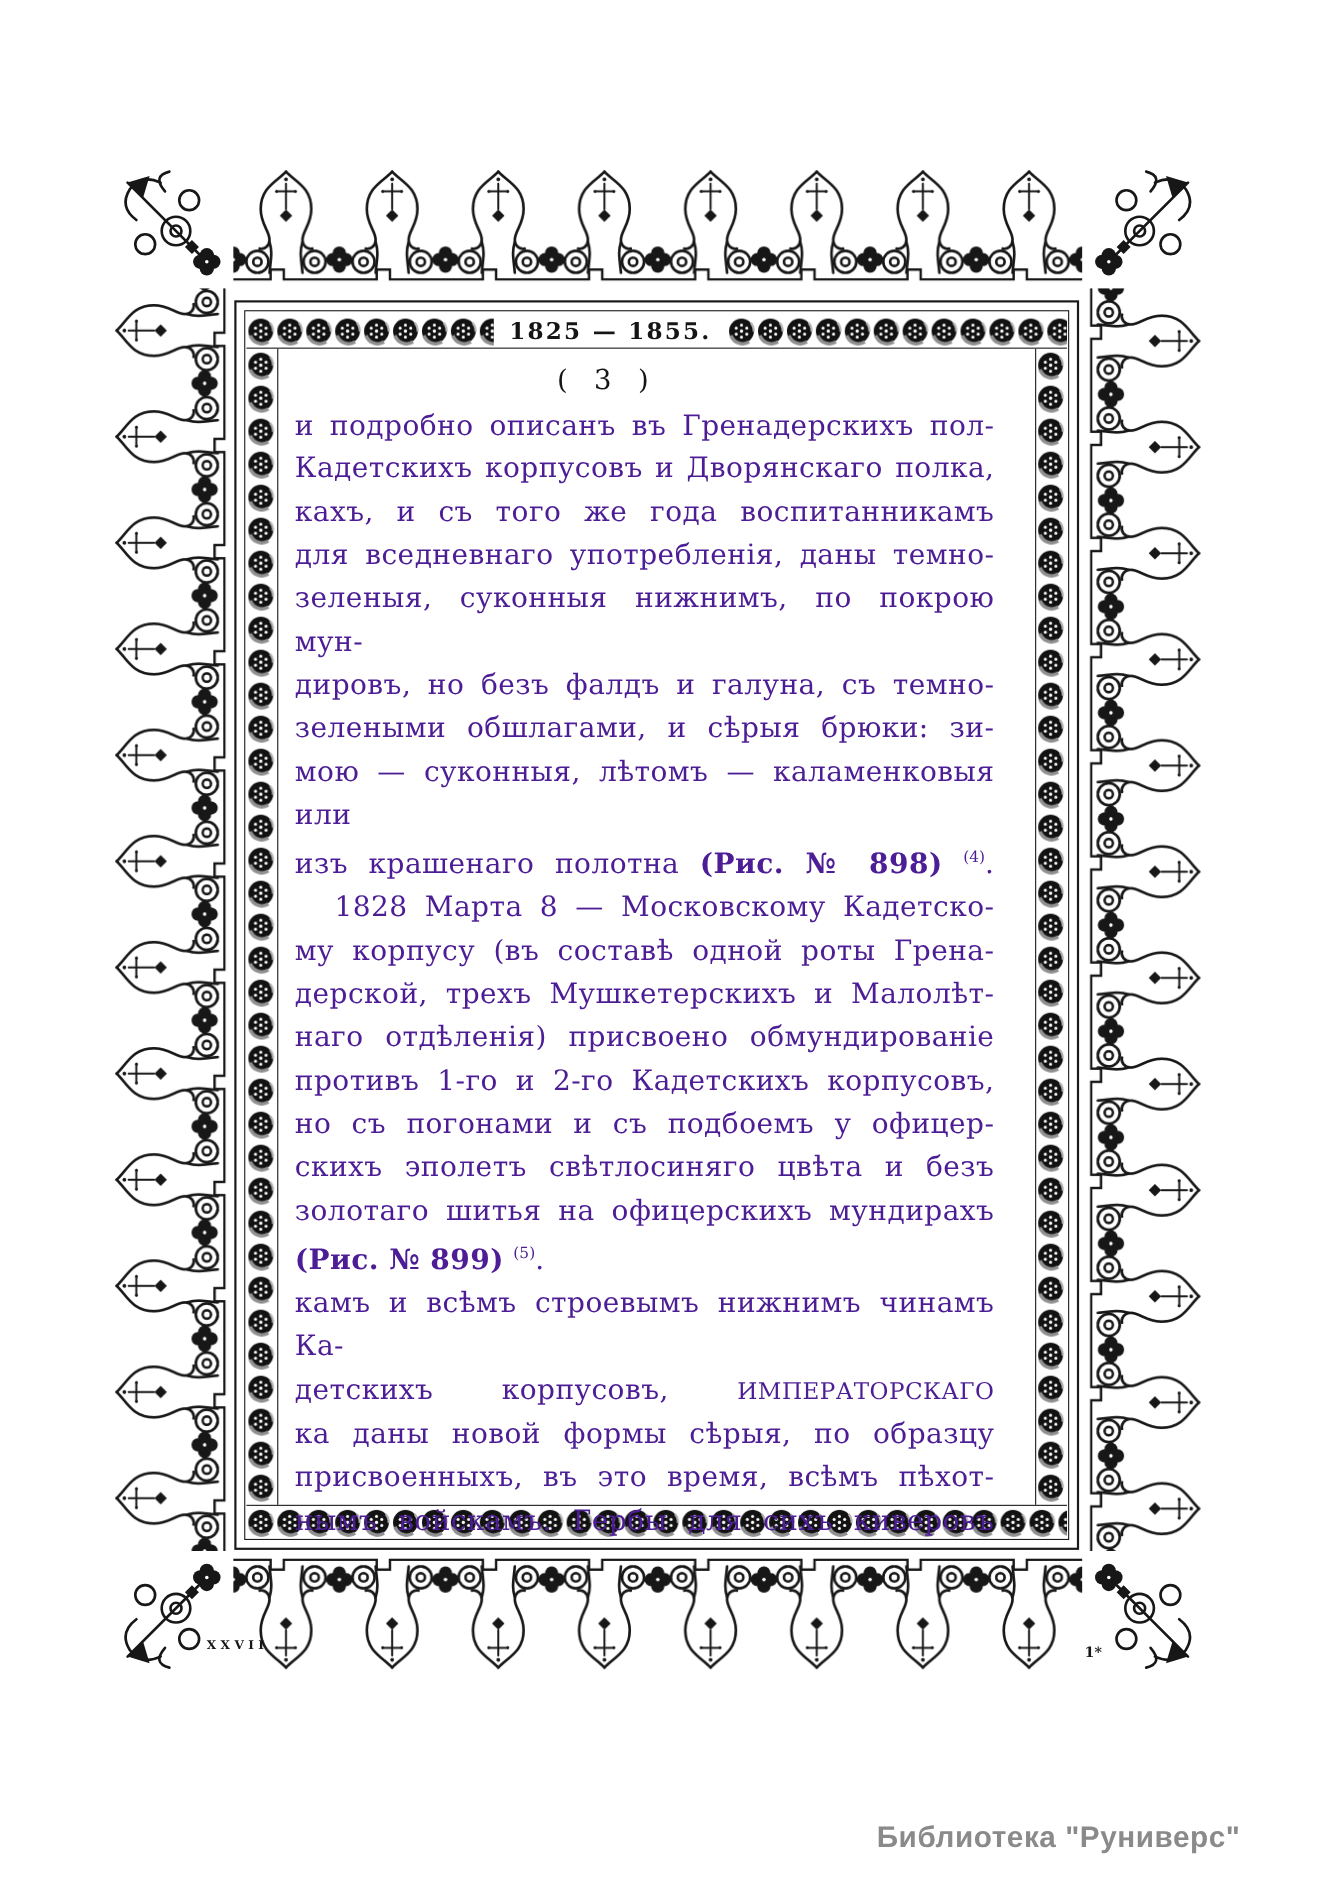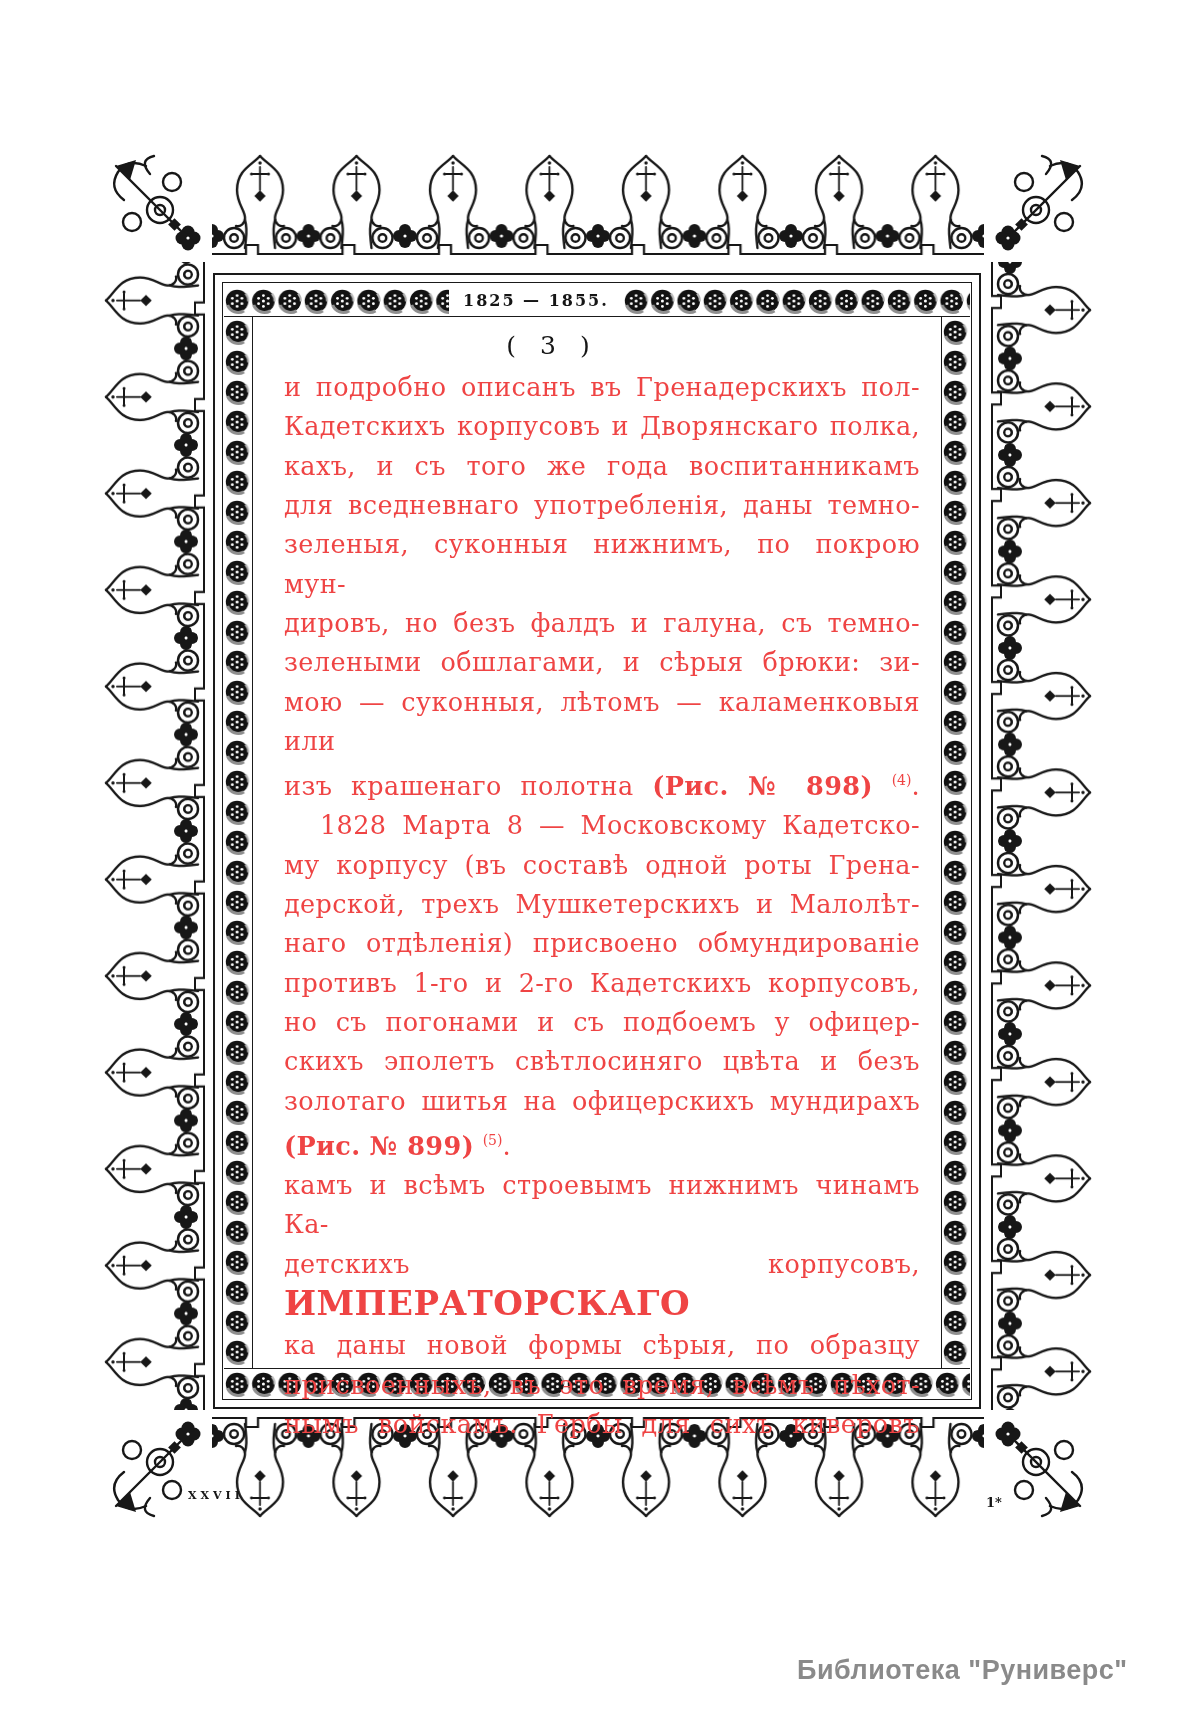--- a/index.html
+++ b/index.html
@@ -26,34 +26,34 @@
 
   
   .band{position:absolute;box-sizing:border-box;overflow:hidden;}
   .band-top{left:224px;top:284px;width:746px;height:33px;border-bottom:1.5px solid #1a1a1a;
             display:flex;align-items:center;}
   .band-bottom{left:224px;top:1368px;width:746px;height:31px;border-top:1.5px solid #1a1a1a;}
   .band-left{left:224px;top:317px;width:29px;height:1051px;border-right:1.5px solid #1a1a1a;}
   .band-right{left:941px;top:317px;width:29px;height:1051px;border-left:1.5px solid #1a1a1a;}
   .rosfill{width:100%;height:29px;}
   .band-left .rosfill,.band-right .rosfill{height:100%;width:27px;}
-  .years{font-weight:bold;font-size:16px;letter-spacing:2px;padding:0 14px;white-space:nowrap;color:#151515;}
+  .years{font-weight:bold;font-size:21px;letter-spacing:2px;padding:0 14px;white-space:nowrap;color:#151515;}
   .seg-l{width:225px;flex:0 0 auto;}
   .seg-r{flex:1 1 auto;min-width:0;}
   .seg-r svg{width:100%;}
 
   
   .pagenum{left:268px;top:331px;width:560px;text-align:center;font-size:25px;word-spacing:16px;color:#161616;}
   .bodytext{left:268px;top:368px;width:636px;font-size:25.5px;line-height:39.35px;
-            letter-spacing:0.4px;color:#ef4444;margin-left:16px;}
+            letter-spacing:0.4px;color:#4c1d95;}
   .tline{text-align:justify;text-align-last:justify;-moz-text-align-last:justify;white-space:normal;}
   .tline.short{text-align-last:left;-moz-text-align-last:left;}
   .tline.indent{text-indent:36px;}
   .b{font-weight:bold;}
-  .caps{font-weight:bold;font-size:34px;}
+  .caps{font-weight:normal;font-size:21px;}
   .sup{font-size:0.55em;vertical-align:super;letter-spacing:0;}
 
   
   .sig-left{left:188px;top:1489px;font-weight:bold;font-size:11px;letter-spacing:4px;color:#161616;}
   .sig-right{left:986px;top:1495px;font-weight:bold;font-size:13px;color:#161616;}
   .watermark{left:797px;top:1655px;font-family:"Liberation Sans",sans-serif;
              font-weight:bold;font-size:27px;color:#8a8a8a;letter-spacing:0.5px;}
 </style>
 </head>
 <body>

